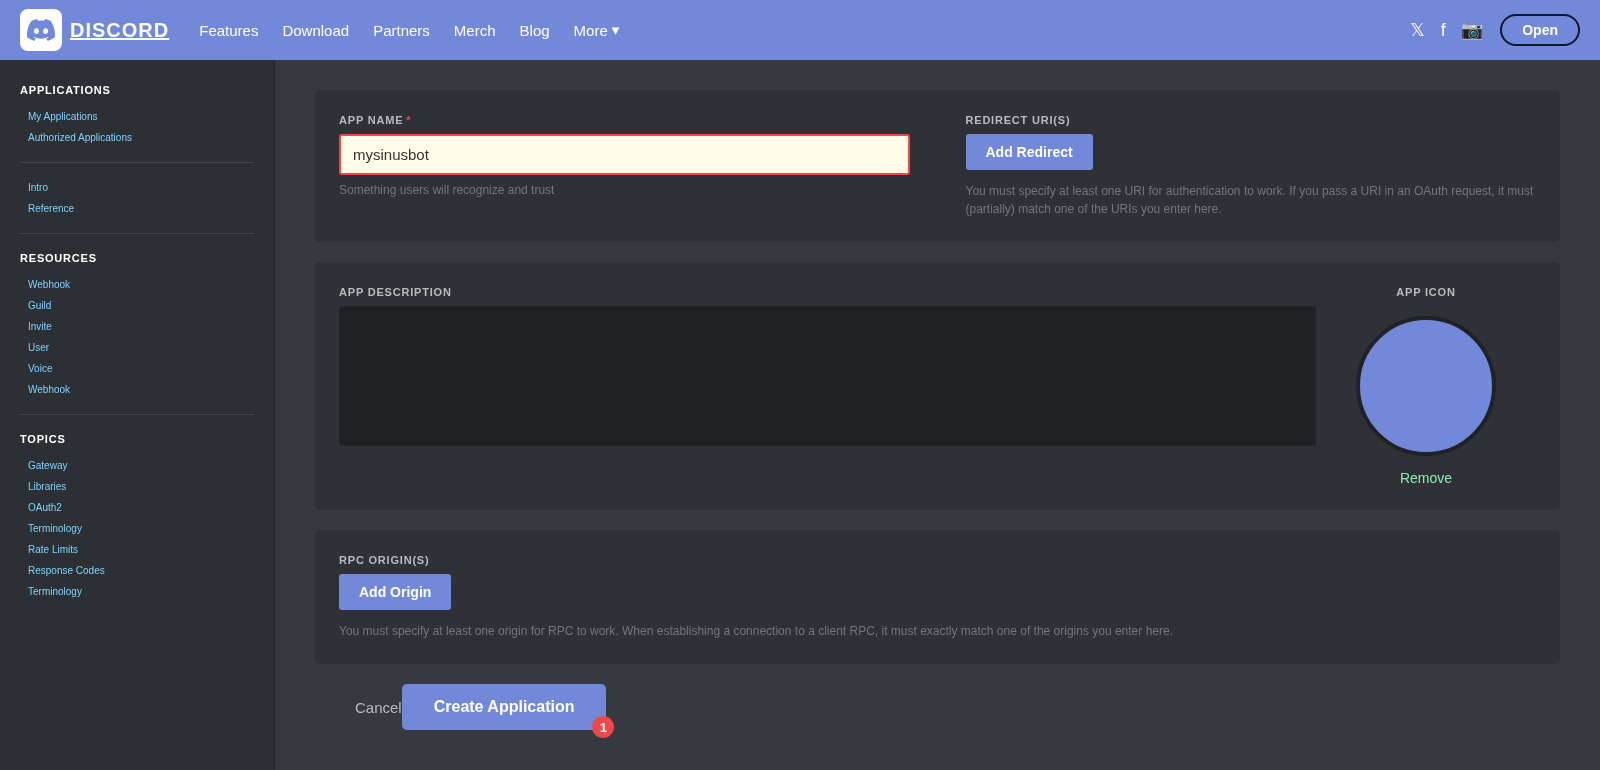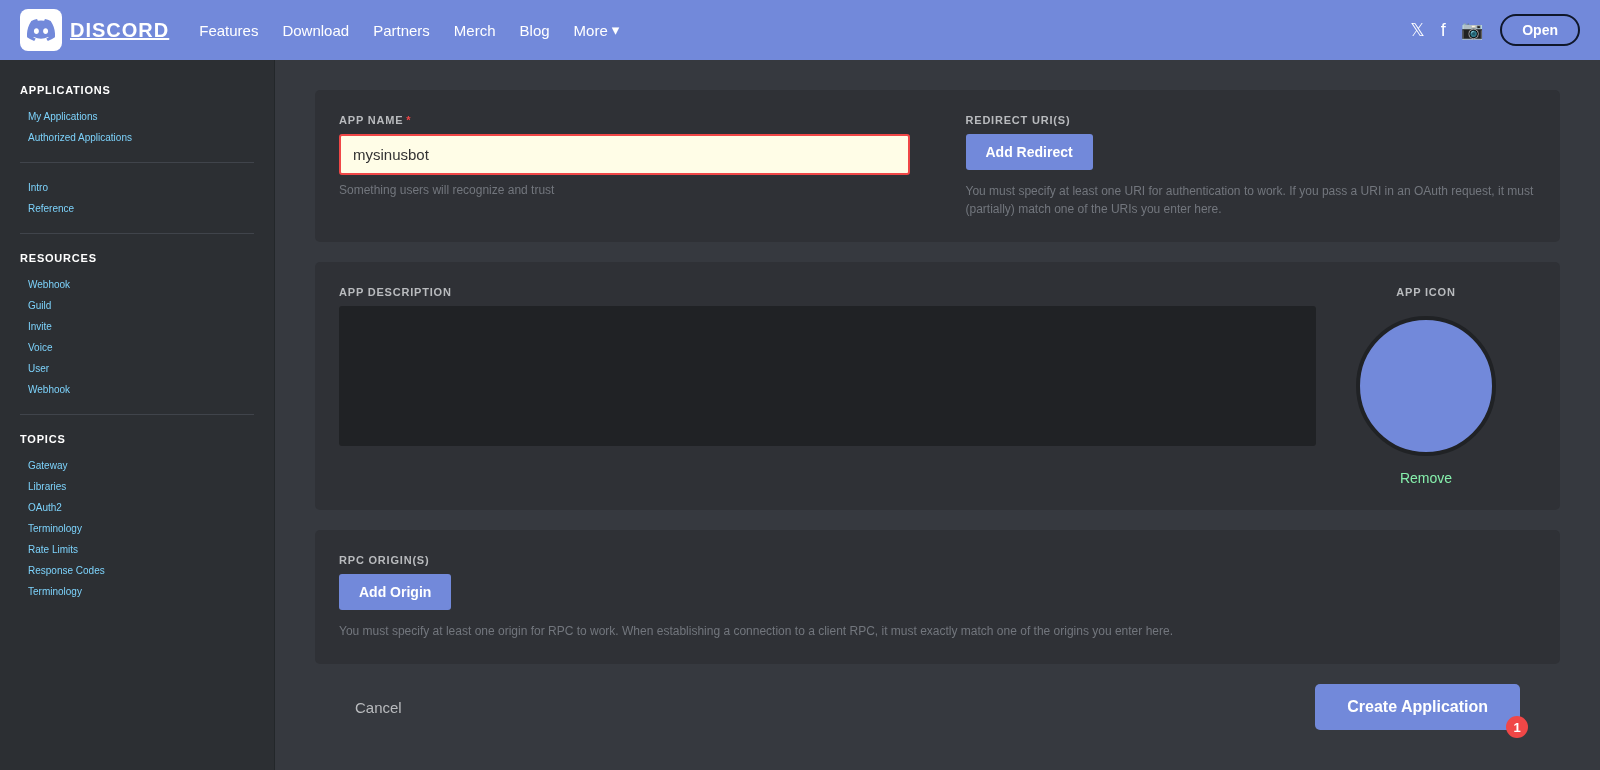--- a/index.html
+++ b/index.html
@@ -233,21 +233,20 @@
     .rpc-hint {
       font-size: 12px;
       color: #72767d;
       margin-top: 12px;
       line-height: 1.5;
     }
 
     
     .bottom-bar {
       display: flex;
-      justify-content: space-between;
       align-items: center;
       padding: 0 40px;
       position: relative;
     }
     .cancel-btn {
       background: transparent;
       border: none;
       color: #b9bbbe;
       font-size: 15px;
       cursor: pointer;
@@ -320,22 +319,22 @@
     <a class="sidebar-link">My Applications</a>
     <a class="sidebar-link">Authorized Applications</a>
     <hr class="sidebar-divider">
     <a class="sidebar-link">Intro</a>
     <a class="sidebar-link">Reference</a>
     <hr class="sidebar-divider">
     <div class="sidebar-section-title">RESOURCES</div>
     <a class="sidebar-link">Webhook</a>
     <a class="sidebar-link">Guild</a>
     <a class="sidebar-link">Invite</a>
+    <a class="sidebar-link">User</a>
     <a class="sidebar-link">Voice</a>
-    <a class="sidebar-link">User</a>
     <a class="sidebar-link">Webhook</a>
     <hr class="sidebar-divider">
     <div class="sidebar-section-title">TOPICS</div>
     <a class="sidebar-link">Gateway</a>
     <a class="sidebar-link">Libraries</a>
     <a class="sidebar-link">OAuth2</a>
     <a class="sidebar-link">Terminology</a>
     <a class="sidebar-link">Rate Limits</a>
     <a class="sidebar-link">Response Codes</a>
     <a class="sidebar-link">Terminology</a>

